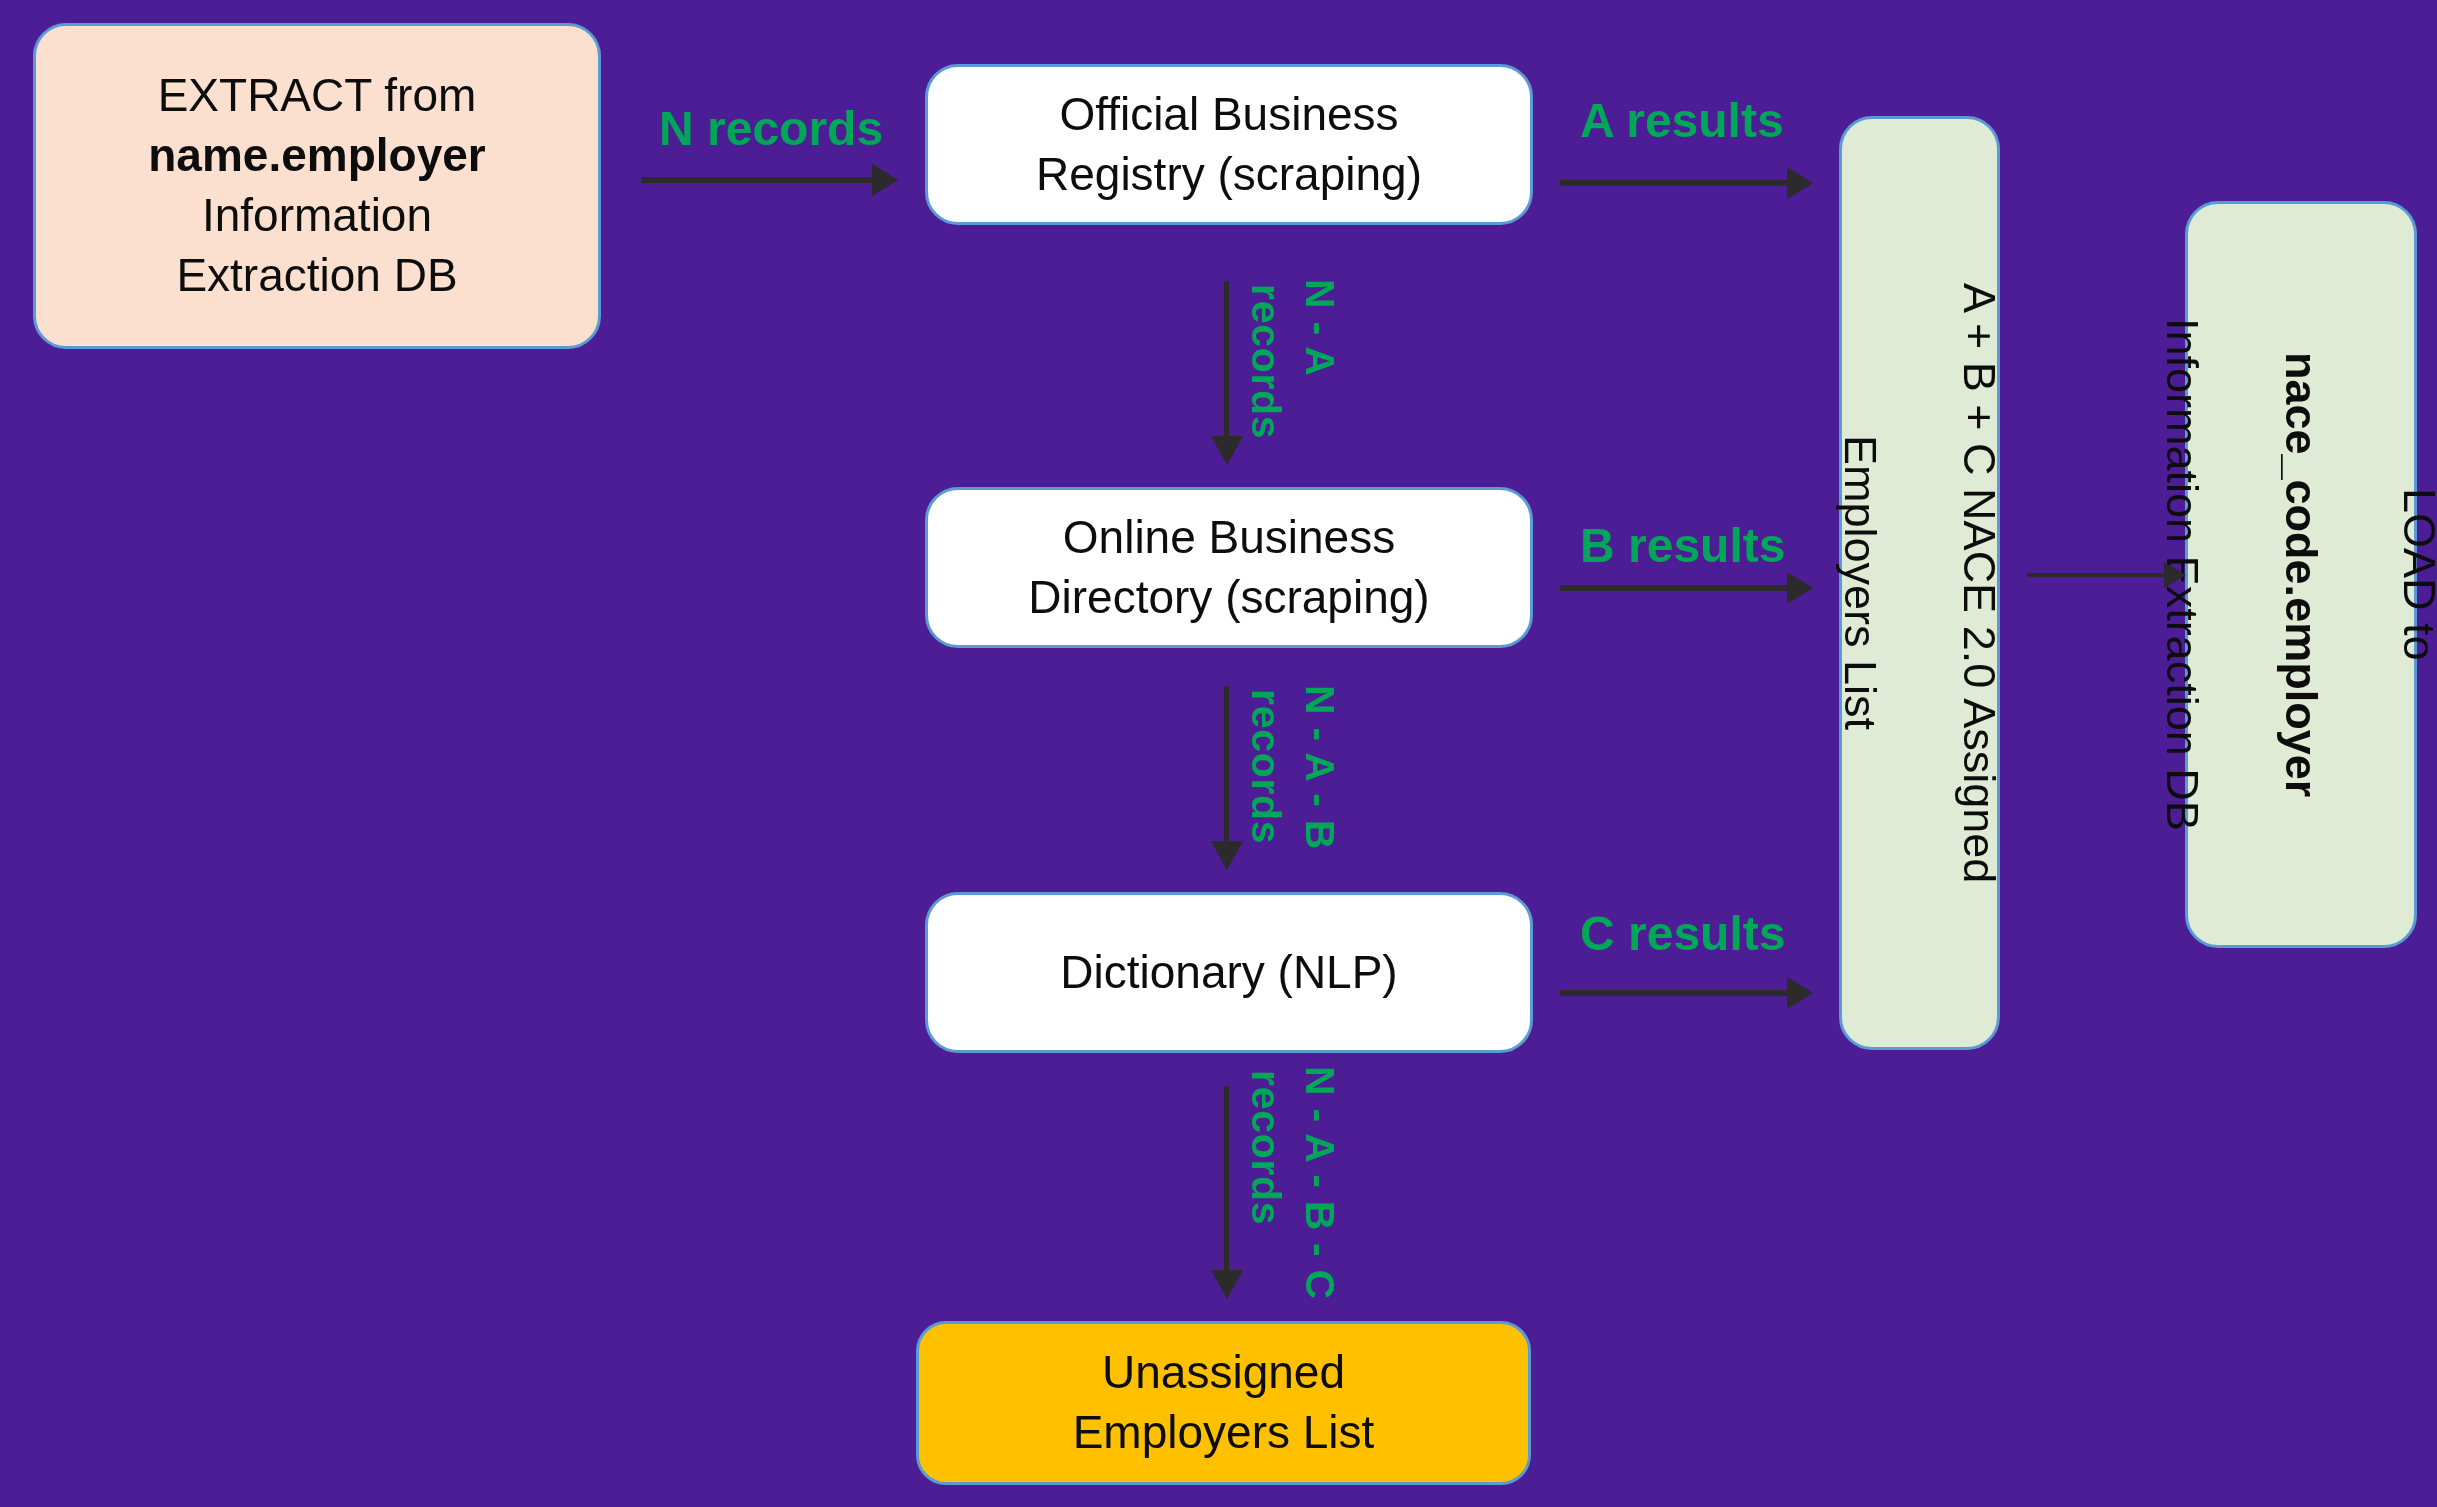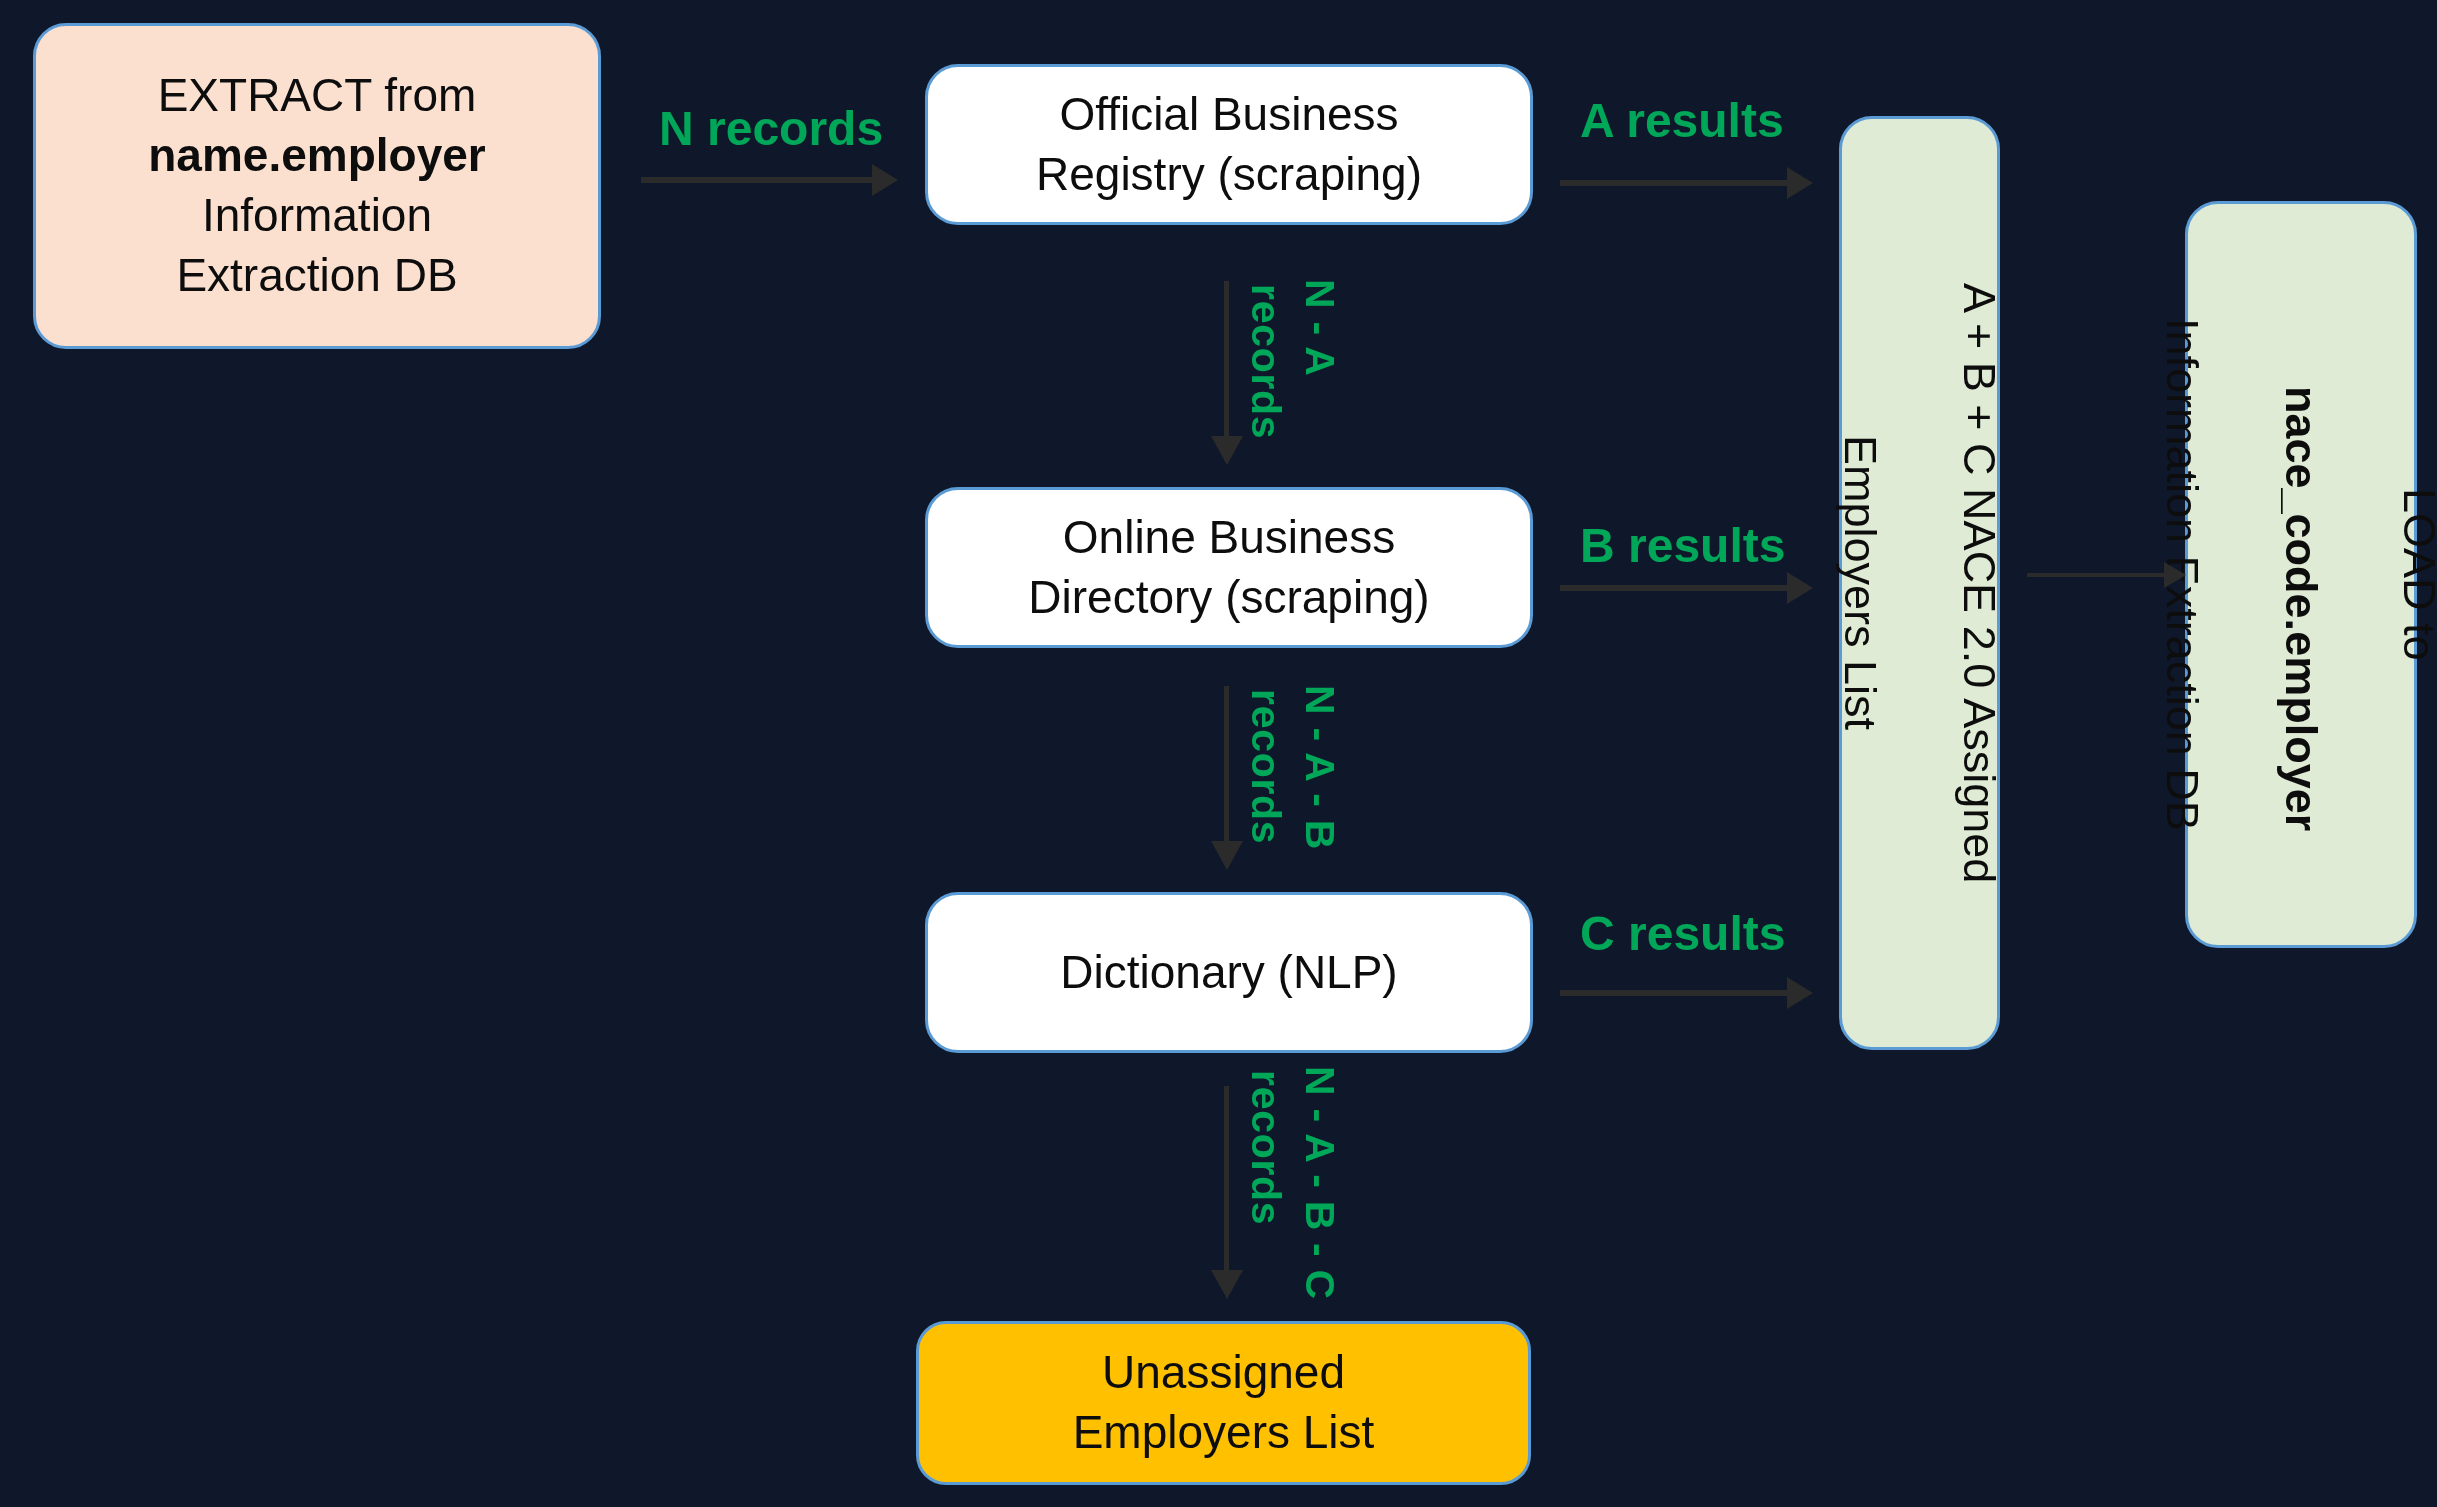--- a/index.html
+++ b/index.html
@@ -7,21 +7,21 @@
     padding: 0;
     background: #ffffff;
   }
   body {
     font-family: "Liberation Sans", sans-serif;
   }
   #canvas {
     position: relative;
     width: 2438px;
     height: 1507px;
-    background: #0f172a;
+    background: #4c1d95;
     overflow: hidden;
   }
   .node {
     position: absolute;
     box-sizing: border-box;
     border: 3.6px solid #5B9BD5;
     border-radius: 33px;
     display: flex;
     align-items: center;
     justify-content: center;
@@ -76,21 +76,21 @@
   .vertical-label {
     writing-mode: vertical-rl;
     text-orientation: mixed;
     font-size: 45px;
     line-height: 1.32;
     text-align: center;
     color: #0d0d0d;
     white-space: pre-line;
   }
 
-  .bold { font-weight: bold; text-align: right; }
+  .bold { font-weight: bold; }
 
   
   .arrow-h {
     position: absolute;
     height: 5.8px;
     background: #2b2b2b;
   }
   .arrow-h::after {
     content: "";
     position: absolute;

